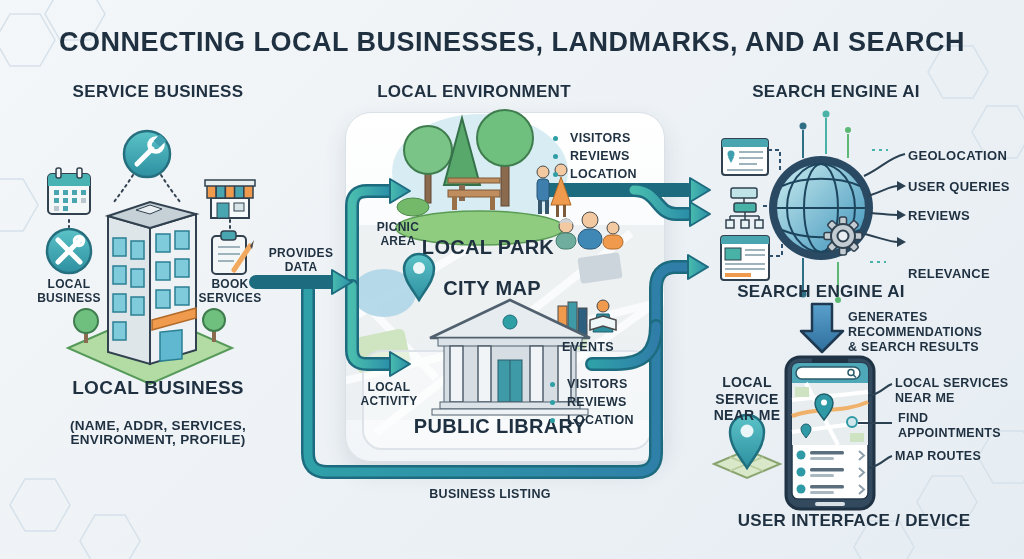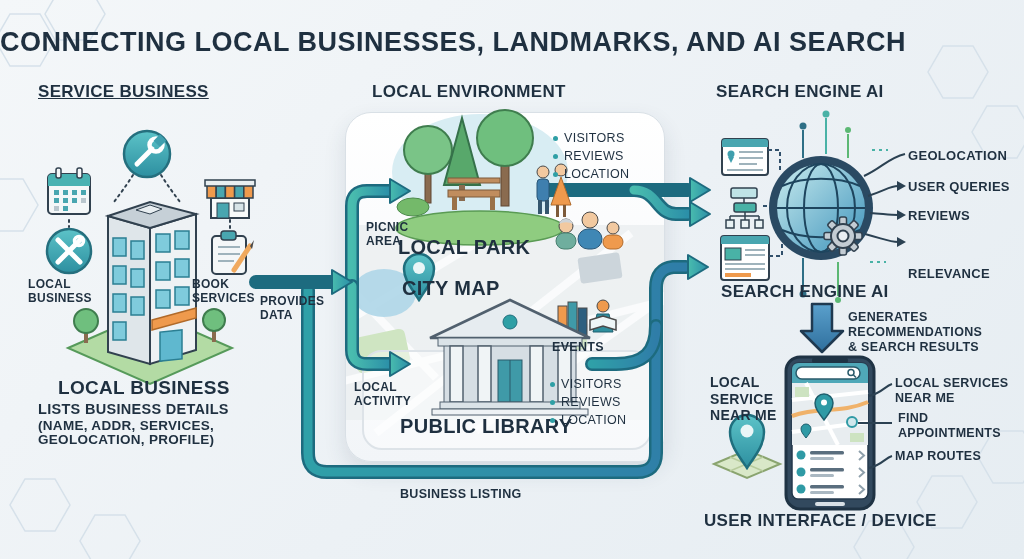--- a/index.html
+++ b/index.html
@@ -1,37 +1,37 @@
 <!DOCTYPE html>
 <html style="--navy: #1f3040; --accent-teal: #2e9fa5; --accent-blue: #3d85b0; --orange: #ee9a4d; --green: #79c26f; --bg: #edf1f5;"><head>
 <meta charset="utf-8">
 <style>
   html,body{margin:0;padding:0;background:#dfe6ec;}
   #canvas{position:relative;width:1024px;height:559px;overflow:hidden;
     font-family:"Liberation Sans",sans-serif;
     background:linear-gradient(135deg,#f4f7f9 0%,#ecf1f5 55%,#e6edf2 100%);}
   .lbl{position:absolute;font-weight:bold;color:var(--navy,#1f3040);line-height:1.18;letter-spacing:.3px;z-index:6;}
-  .center{text-align:left;}
+  .center{text-align:center;}
   .svgabs{position:absolute;left:0;top:0;z-index:4;}
   #hexbg{z-index:0;}
   #midcard{position:absolute;left:345px;top:112px;width:318px;height:348px;border-radius:26px;z-index:1;
     background:linear-gradient(#ffffff,#f2f5f8);border:1px solid #d9e0e6;
     box-shadow:0 10px 22px rgba(40,60,80,.12);overflow:hidden;}
   #innercard{position:absolute;left:362px;top:350px;width:286px;height:96px;border-radius:20px;z-index:2;
     border:2px solid #dde3e8;background:rgba(255,255,255,.45);}
   .pipe-o{fill:none;stroke:#1d6b7f;stroke-width:14;stroke-linecap:round;stroke-linejoin:round;}
   .pipe-i{fill:none;stroke:url(#tealGrad);stroke-width:9;stroke-linecap:round;stroke-linejoin:round;}
   .pipe-i2{fill:none;stroke:url(#blueGrad);stroke-width:9;stroke-linecap:round;stroke-linejoin:round;}
   .head{fill:url(#tealGrad);stroke:#1d6b7f;stroke-width:2;stroke-linejoin:round;}
   .thin{fill:none;stroke:#2b4152;stroke-width:2;}
   .thinhead{fill:#2b4152;}
   .dash{fill:none;stroke:#31506b;stroke-width:2;stroke-dasharray:4 3;}
   .dots{fill:none;stroke:#31414f;stroke-width:2;stroke-dasharray:2 4;stroke-linecap:round;}
   .bullets{position:absolute;display:flex;flex-direction:column;gap:4px;z-index:6;}
-  .brow{display:flex;align-items:center;gap:6px;font-weight:normal;font-size:12.5px;color:var(--navy,#1f3040);letter-spacing:.3px;}
+  .brow{display:flex;align-items:center;gap:12px;font-weight:bold;font-size:12.5px;color:var(--navy,#1f3040);letter-spacing:.3px;}
   .bdot{width:5px;height:5px;border-radius:50%;background:var(--accent-teal,#3f9fae);flex:0 0 auto;}
 </style>
 </head>
 <body>
 
 <div id="canvas">
 
   <svg id="hexbg" class="svgabs" width="1024" height="559" viewBox="0 0 1024 559">
     <g fill="none" stroke="#d6e1ea" stroke-width="1.5">
       <polygon points="10,14 40,14 55,40 40,66 10,66 -5,40"></polygon>
@@ -427,32 +427,31 @@
     </g>
     <g>
       <path class="thin" d="M 869,396 C 882,393 885,386 892,384"></path>
       <path class="thin" d="M 858,423 H 892"></path>
       <path class="thin" d="M 869,468 C 882,465 885,458 892,456"></path>
     </g>
   </svg>
 
   <div class="lbl center" style="left:0;right:0;top:27px;font-size:27px;font-weight:800;letter-spacing:.5px;">CONNECTING LOCAL BUSINESSES, LANDMARKS, AND AI SEARCH</div>
 
-  <div class="lbl center" style="left:38px;top:82px;width:240px;font-size:17px;text-decoration:underline;">SERVICE BUSINESS</div>
-  <div class="lbl center" style="left:372px;top:82px;width:240px;font-size:17px;">LOCAL ENVIRONMENT</div>
+  <div class="lbl center" style="left:38px;top:82px;width:240px;font-size:17px;">SERVICE BUSINESS</div>
+  <div class="lbl center" style="left:354px;top:82px;width:240px;font-size:17px;">LOCAL ENVIRONMENT</div>
   <div class="lbl center" style="left:716px;top:82px;width:240px;font-size:17px;">SEARCH ENGINE AI</div>
 
   <div class="lbl center" style="left:28px;top:277px;width:82px;font-size:12px;">LOCAL BUSINESS</div>
   <div class="lbl center" style="left:192px;top:277px;width:76px;font-size:12px;">BOOK SERVICES</div>
   <div class="lbl center" style="left:58px;top:377px;width:200px;font-size:19px;">LOCAL BUSINESS</div>
-  <div class="lbl center" style="left:38px;top:401px;width:240px;font-size:14.5px;">LISTS BUSINESS DETAILS</div>
   <div class="lbl center" style="left:38px;top:418px;width:240px;font-size:13.5px;font-weight:600;">(NAME, ADDR, SERVICES,</div>
-  <div class="lbl center" style="left:38px;top:432px;width:240px;font-size:13.5px;font-weight:600;">GEOLOCATION, PROFILE)</div>
-
-  <div class="lbl center" style="left:260px;top:246px;width:82px;font-size:12px;margin-top:48px;">PROVIDES DATA</div>
+  <div class="lbl center" style="left:38px;top:432px;width:240px;font-size:13.5px;font-weight:600;">ENVIRONMENT, PROFILE)</div>
+
+  <div class="lbl center" style="left:260px;top:246px;width:82px;font-size:12px;">PROVIDES DATA</div>
 
   <div class="lbl center" style="left:366px;top:220px;width:64px;font-size:12px;">PICNIC AREA</div>
   <div class="lbl center" style="left:398px;top:236px;width:180px;font-size:20px;">LOCAL PARK</div>
   <div class="bullets" style="left:553px;top:131px;">
     <div class="brow">
         <span class="bdot"></span>
         <span>VISITORS</span>
       </div>
     <div class="brow">
         <span class="bdot"></span>
@@ -503,15 +502,15 @@
   </div>
   <div class="lbl" style="left:895px;top:376px;font-size:12.5px;">
     <div>LOCAL SERVICES</div>
     <div>NEAR ME</div>
   </div>
   <div class="lbl" style="left:898px;top:411px;font-size:12.5px;">
     <div>FIND</div>
     <div>APPOINTMENTS</div>
   </div>
   <div class="lbl" style="left:895px;top:449px;font-size:12.5px;">MAP ROUTES</div>
-  <div class="lbl center" style="left:704px;top:511px;width:264px;font-size:17px;">USER INTERFACE / DEVICE</div>
+  <div class="lbl center" style="left:722px;top:511px;width:264px;font-size:17px;">USER INTERFACE / DEVICE</div>
 
 </div>
 
 </body></html>

